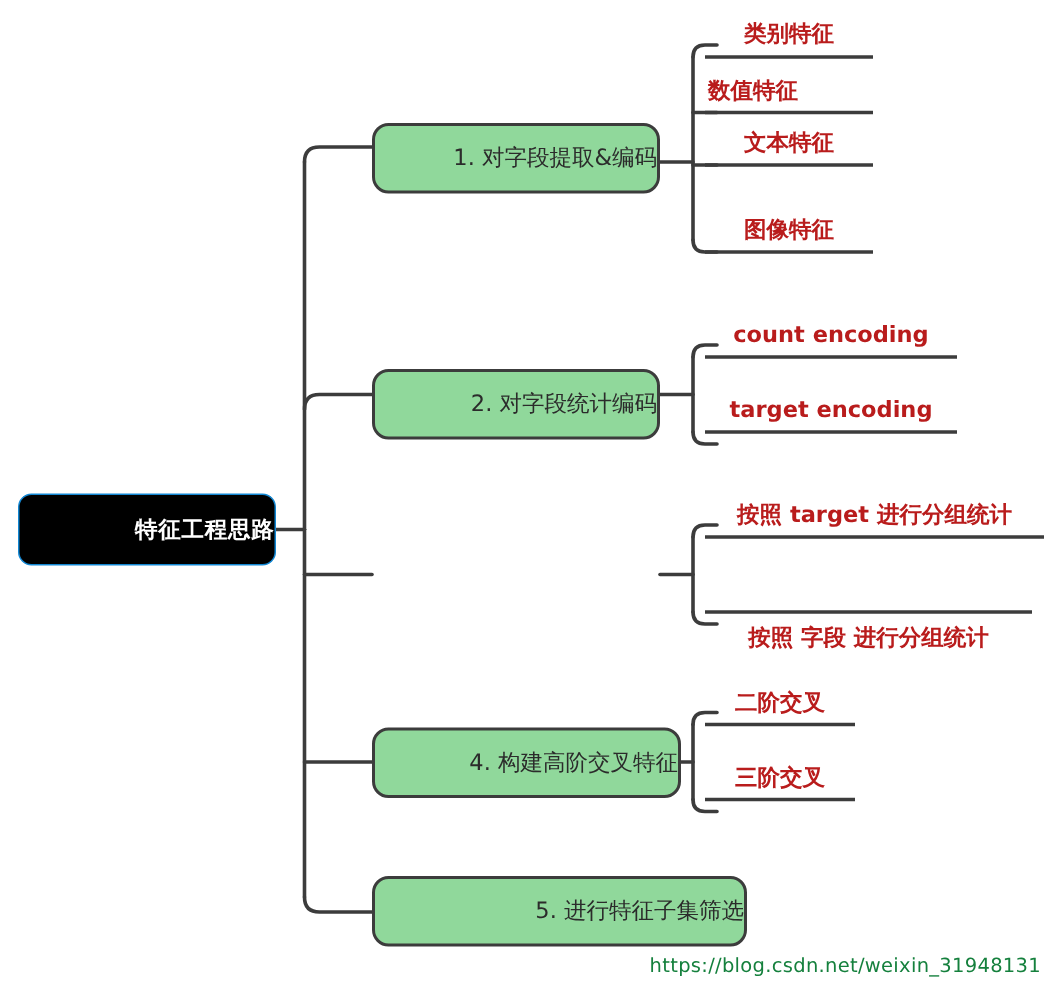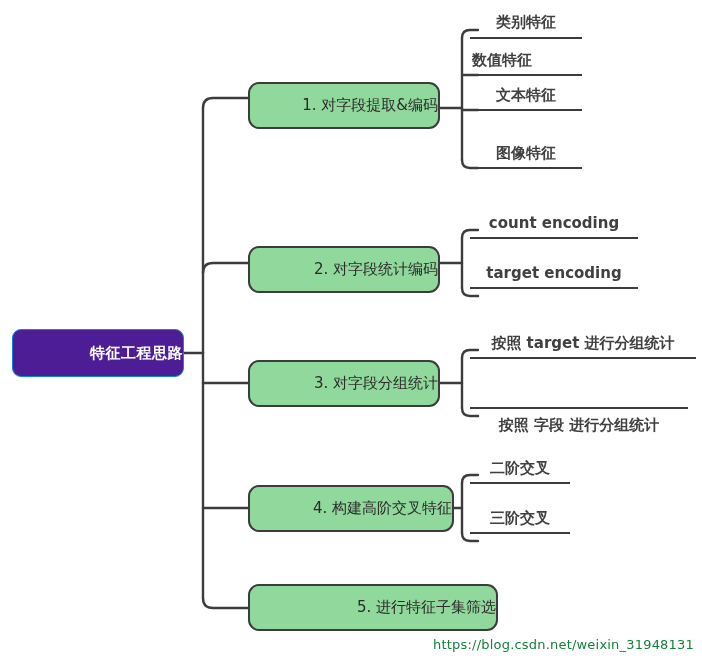--- a/index.html
+++ b/index.html
@@ -29,21 +29,21 @@
   }
   .node {
     position: absolute;
     box-sizing: border-box;
     display: flex;
     align-items: center;
     justify-content: flex-end;
     white-space: nowrap;
   }
   .root-node {
-    background: #4c1d95;
+    background: #000000;
     border: 1px solid #1287d3;
     border-radius: 9px;
     color: #ffffff;
     font-size: 15px;
     font-weight: bold;
     letter-spacing: 0.5px;
   }
   .branch-node {
     background: #90d89b;
     border: 2px solid #3c3c3c;
@@ -51,21 +51,21 @@
     color: #2b2b2b;
     font-size: 15px;
   }
   .leaf-node {
     position: absolute;
     box-sizing: border-box;
     display: flex;
     align-items: center;
     justify-content: center;
     white-space: nowrap;
-    color: #404040;
+    color: #b91c1c;
     font-size: 15px;
     font-weight: bold;
   }
   .leaf-label {
     display: inline-block;
   }
   .watermark {
     position: absolute;
     right: 8px;
     bottom: 8px;
@@ -140,23 +140,20 @@
   </div>
 
   <div class="node branch-node" style="left:248px; top:82px; width:192px; height:47px;">
     <span>1. 对字段提取&amp;编码</span>
   </div>
 
   <div class="node branch-node" style="left:248px; top:246px; width:192px; height:47px;">
     <span>2. 对字段统计编码</span>
   </div>
 
-  <div class="node branch-node" style="left:248px; top:360px; width:192px; height:47px;">
-    <span>3. 对字段分组统计</span>
-  </div>
 
   <div class="node branch-node" style="left:248px; top:485px; width:206px; height:47px;">
     <span>4. 构建高阶交叉特征</span>
   </div>
 
   <div class="node branch-node" style="left:248px; top:584px; width:250px; height:47px;">
     <span>5. 进行特征子集筛选</span>
   </div>
 
   <div class="leaf-node" style="left:470px; top:8px; width:112px; height:28px;">

